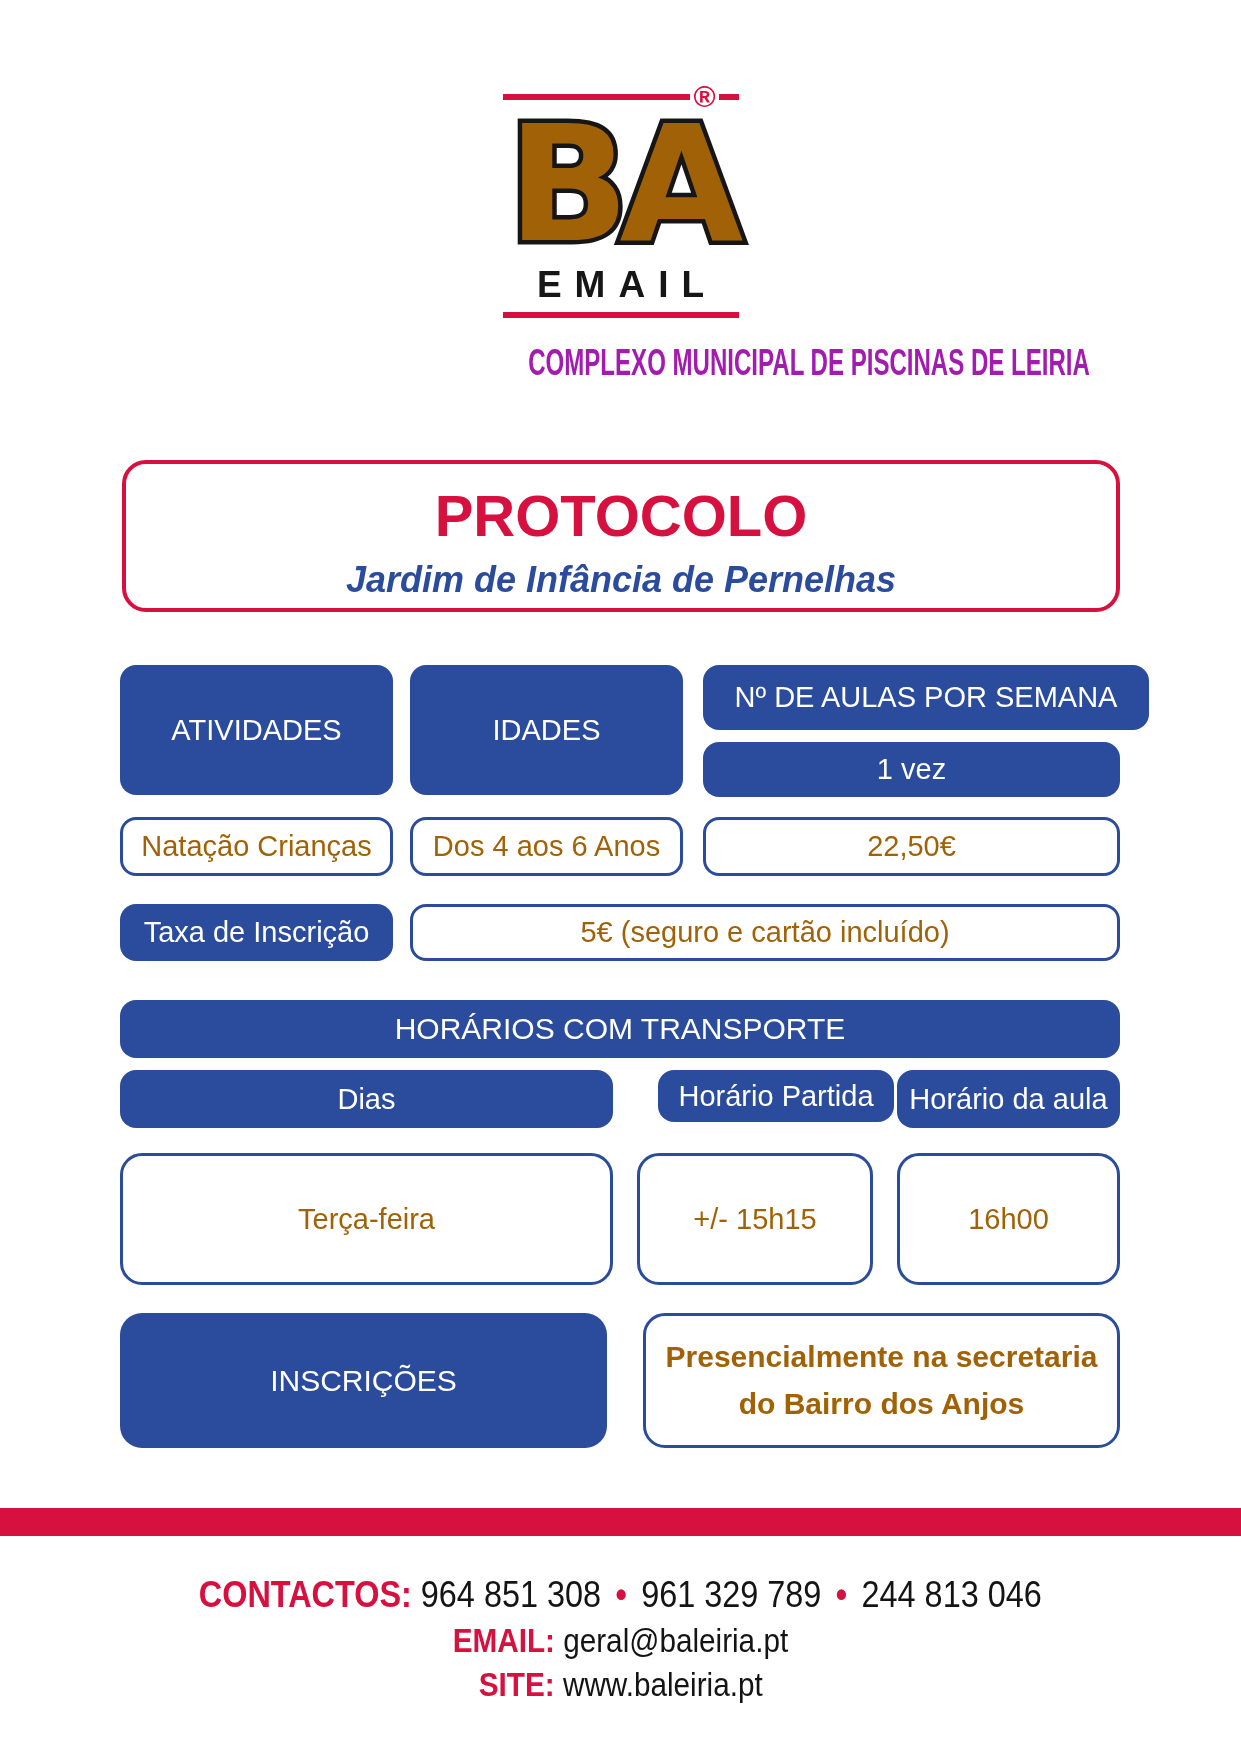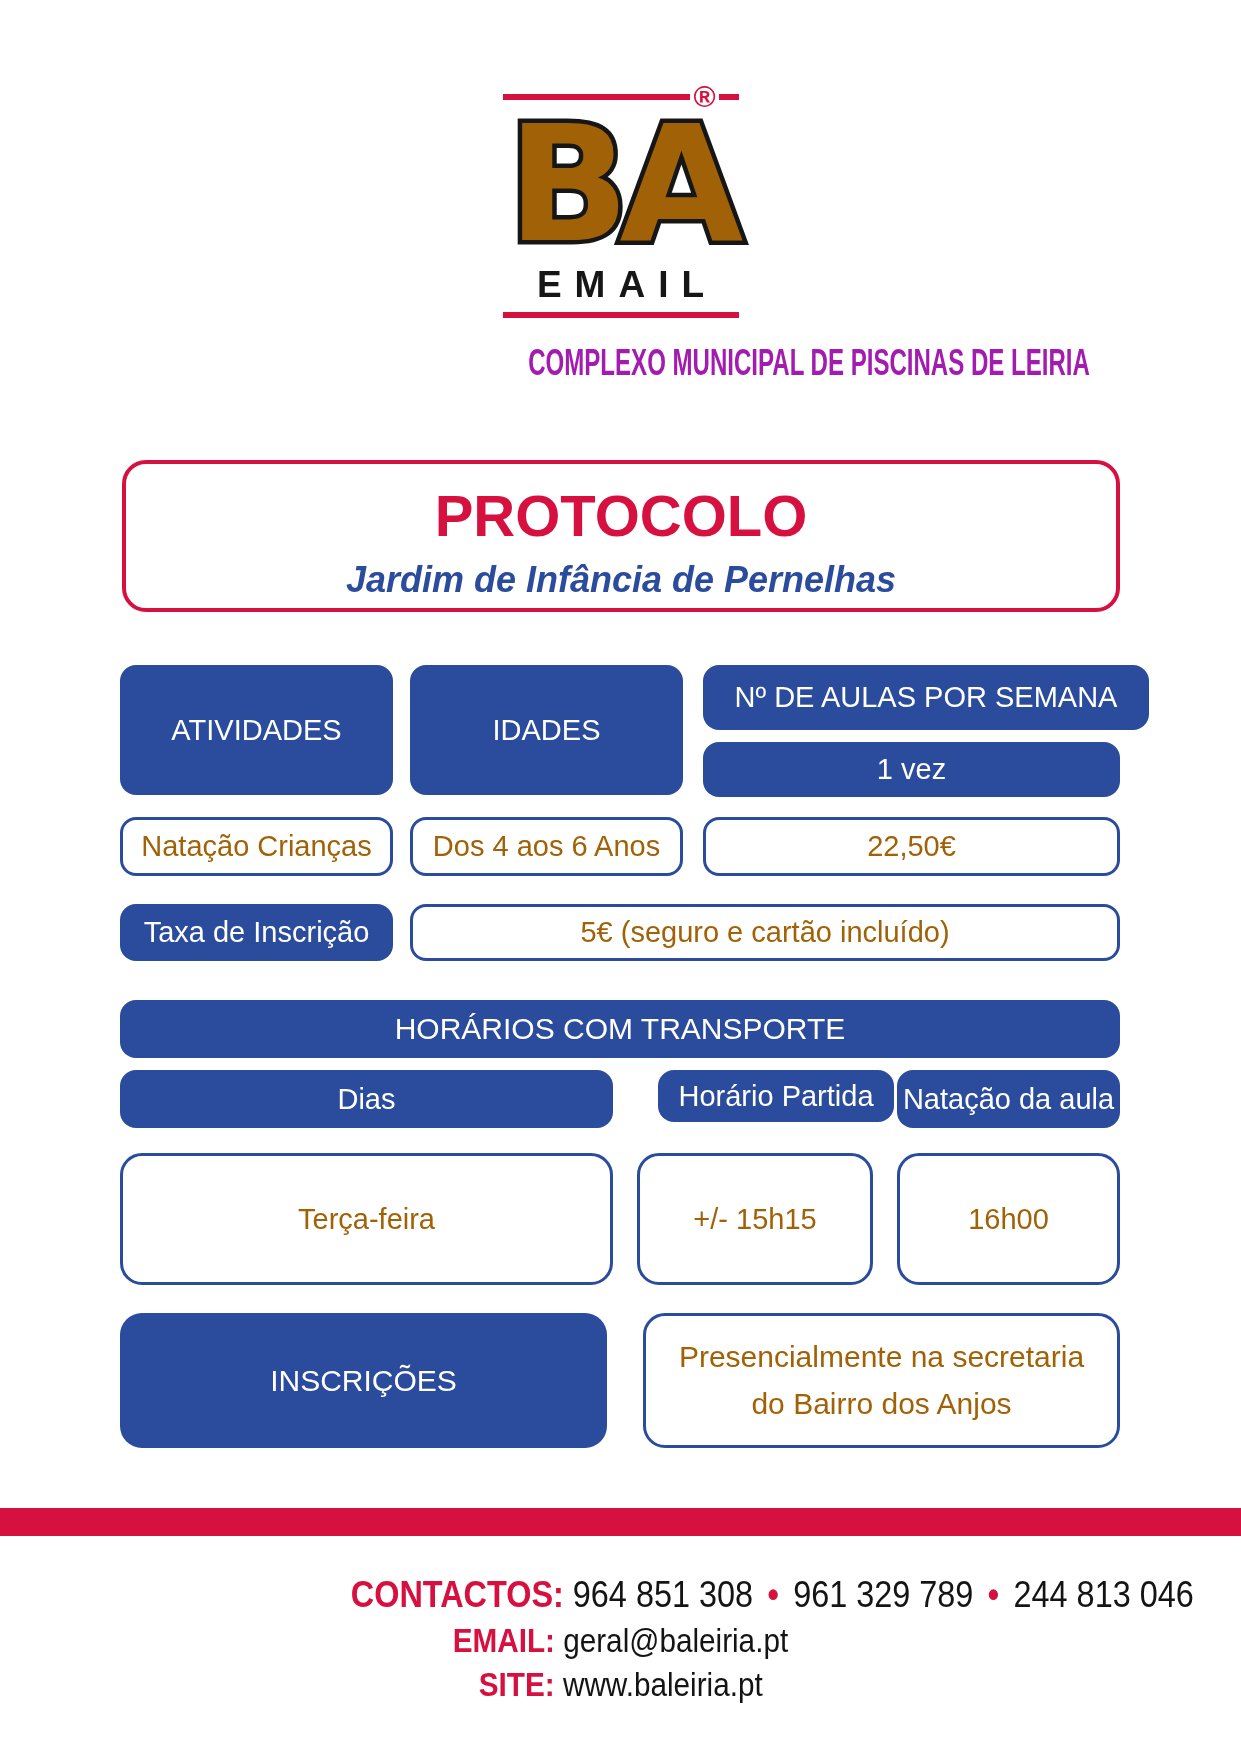--- a/index.html
+++ b/index.html
@@ -62,26 +62,26 @@
   .b-fee-value    { left:410px; top:904px;  width:710px; height:57px;  }
   .b-sched-title  { left:120px; top:1000px; width:1000px; height:58px; font-size:30px; }
   .b-day-h        { left:120px; top:1070px; width:493px; height:58px;  }
   .b-dep-h        { left:658px; top:1070px; width:236px; height:52px;  }
   .b-start-h      { left:897px; top:1070px; width:223px; height:58px;  }
   .b-day          { left:120px; top:1153px; width:493px; height:132px; }
   .b-dep          { left:637px; top:1153px; width:236px; height:132px; }
   .b-start        { left:897px; top:1153px; width:223px; height:132px; }
   .b-enroll-label { left:120px; top:1313px; width:487px; height:135px; font-size:30px; }
   .b-enroll-value { left:643px; top:1313px; width:477px; height:135px;
-                    flex-direction:column; font-weight:normal; font-size:30px; line-height:1.55; }
+                    flex-direction:column; font-weight:bold; font-size:30px; line-height:1.55; }
 
   
   .footer-bar { position:absolute; left:0; top:1508px; width:1241px; height:28px; background:#D6103F; }
   .footer-line { position:absolute; left:0; width:100%; text-align:center; color:#141414; white-space:nowrap; }
-  .contacts-line { top:1574px; font-size:36px;text-align:right; }
+  .contacts-line { top:1574px; font-size:36px; }
   .email-line    { top:1622px; font-size:33px; }
   .site-line     { top:1666px; font-size:33px; }
   .footer-line .squeeze { display:inline-block; transform:scaleX(0.9); transform-origin:center; }
   .red-label { color:#D6103F; font-weight:bold; }
   .bullet { color:#D6103F; font-weight:bold; padding:0 6px; }
 </style>
 </head>
 <body>
 
 <div class="page">
@@ -114,21 +114,21 @@
   <div class="box white b-activity">Natação Crianças</div>
   <div class="box white b-ages">Dos 4 aos 6 Anos</div>
   <div class="box white b-price">22,50€</div>
 
   <div class="box blue b-fee-label">Taxa de Inscrição</div>
   <div class="box white b-fee-value">5€ (seguro e cartão incluído)</div>
 
   <div class="box blue b-sched-title">HORÁRIOS COM TRANSPORTE</div>
   <div class="box blue b-day-h">Dias</div>
   <div class="box blue b-dep-h">Horário Partida</div>
-  <div class="box blue b-start-h">Natação da aula</div>
+  <div class="box blue b-start-h">Horário da aula</div>
 
   <div class="box white r22 b-day">Terça-feira</div>
   <div class="box white r22 b-dep">+/- 15h15</div>
   <div class="box white r22 b-start">16h00</div>
 
   <div class="box blue r22 b-enroll-label">INSCRIÇÕES</div>
   <div class="box white r22 b-enroll-value">
     <span>Presencialmente na secretaria</span>
     <span>do Bairro dos Anjos</span>
   </div>

